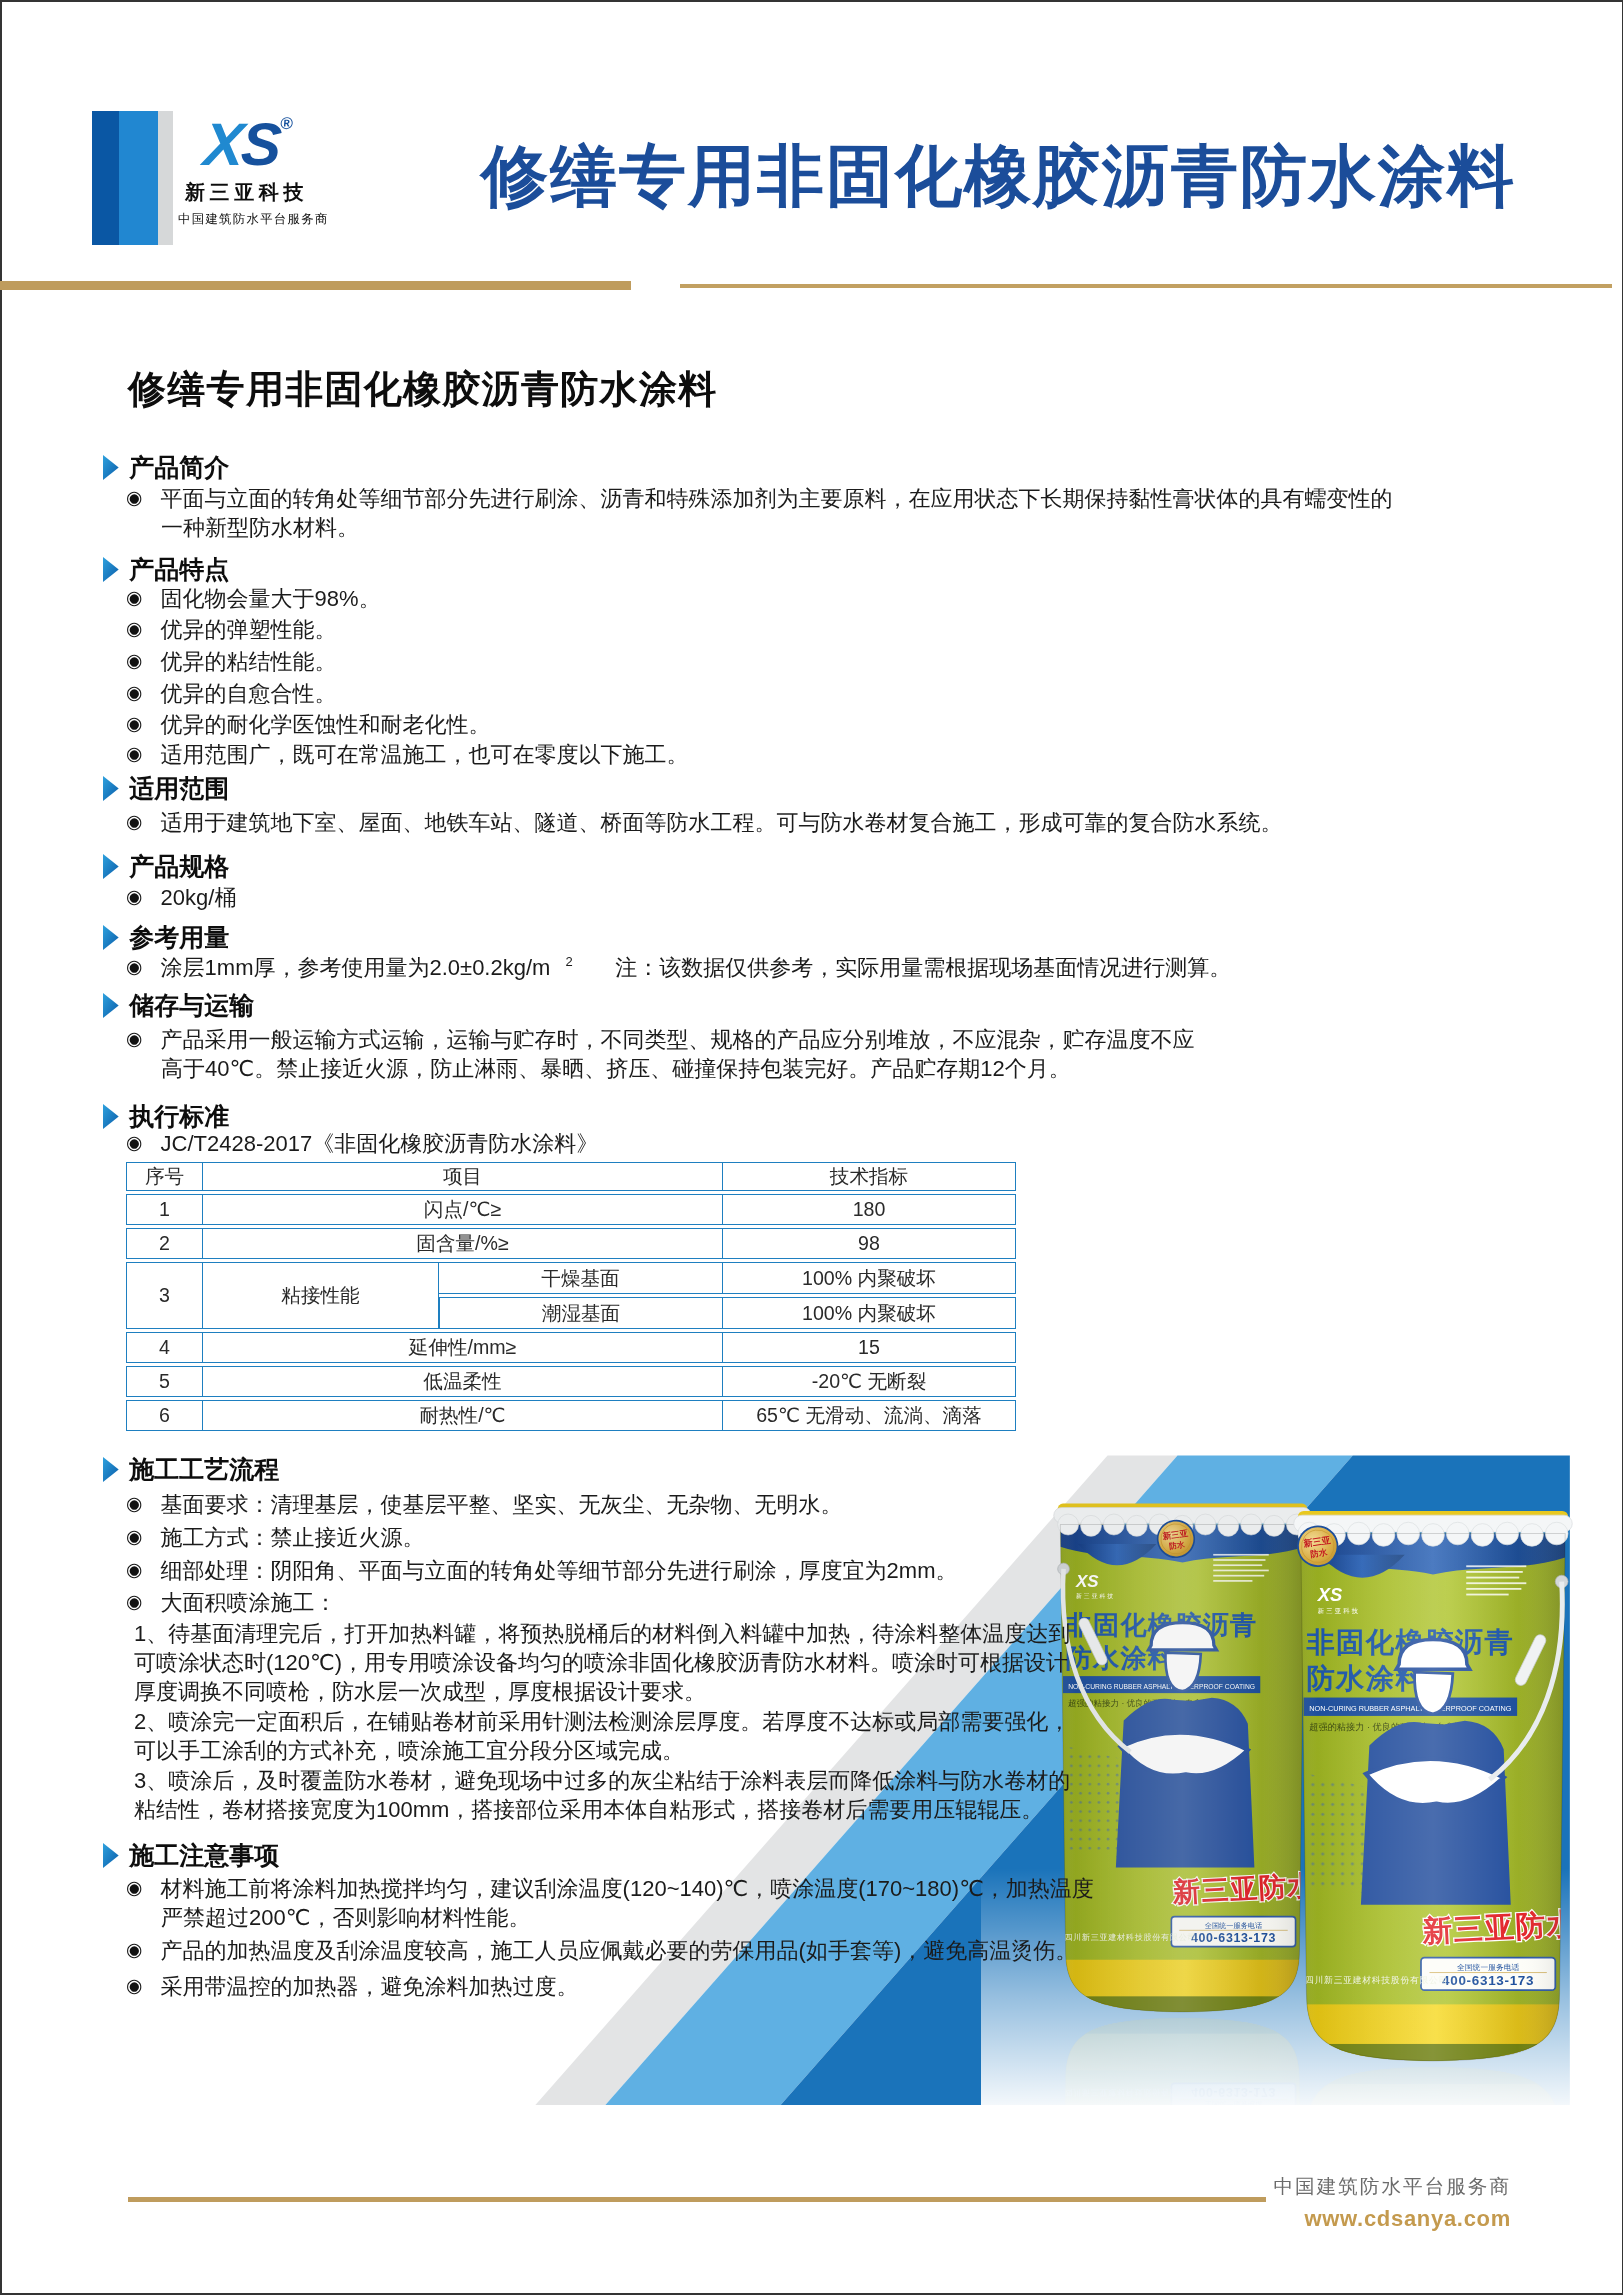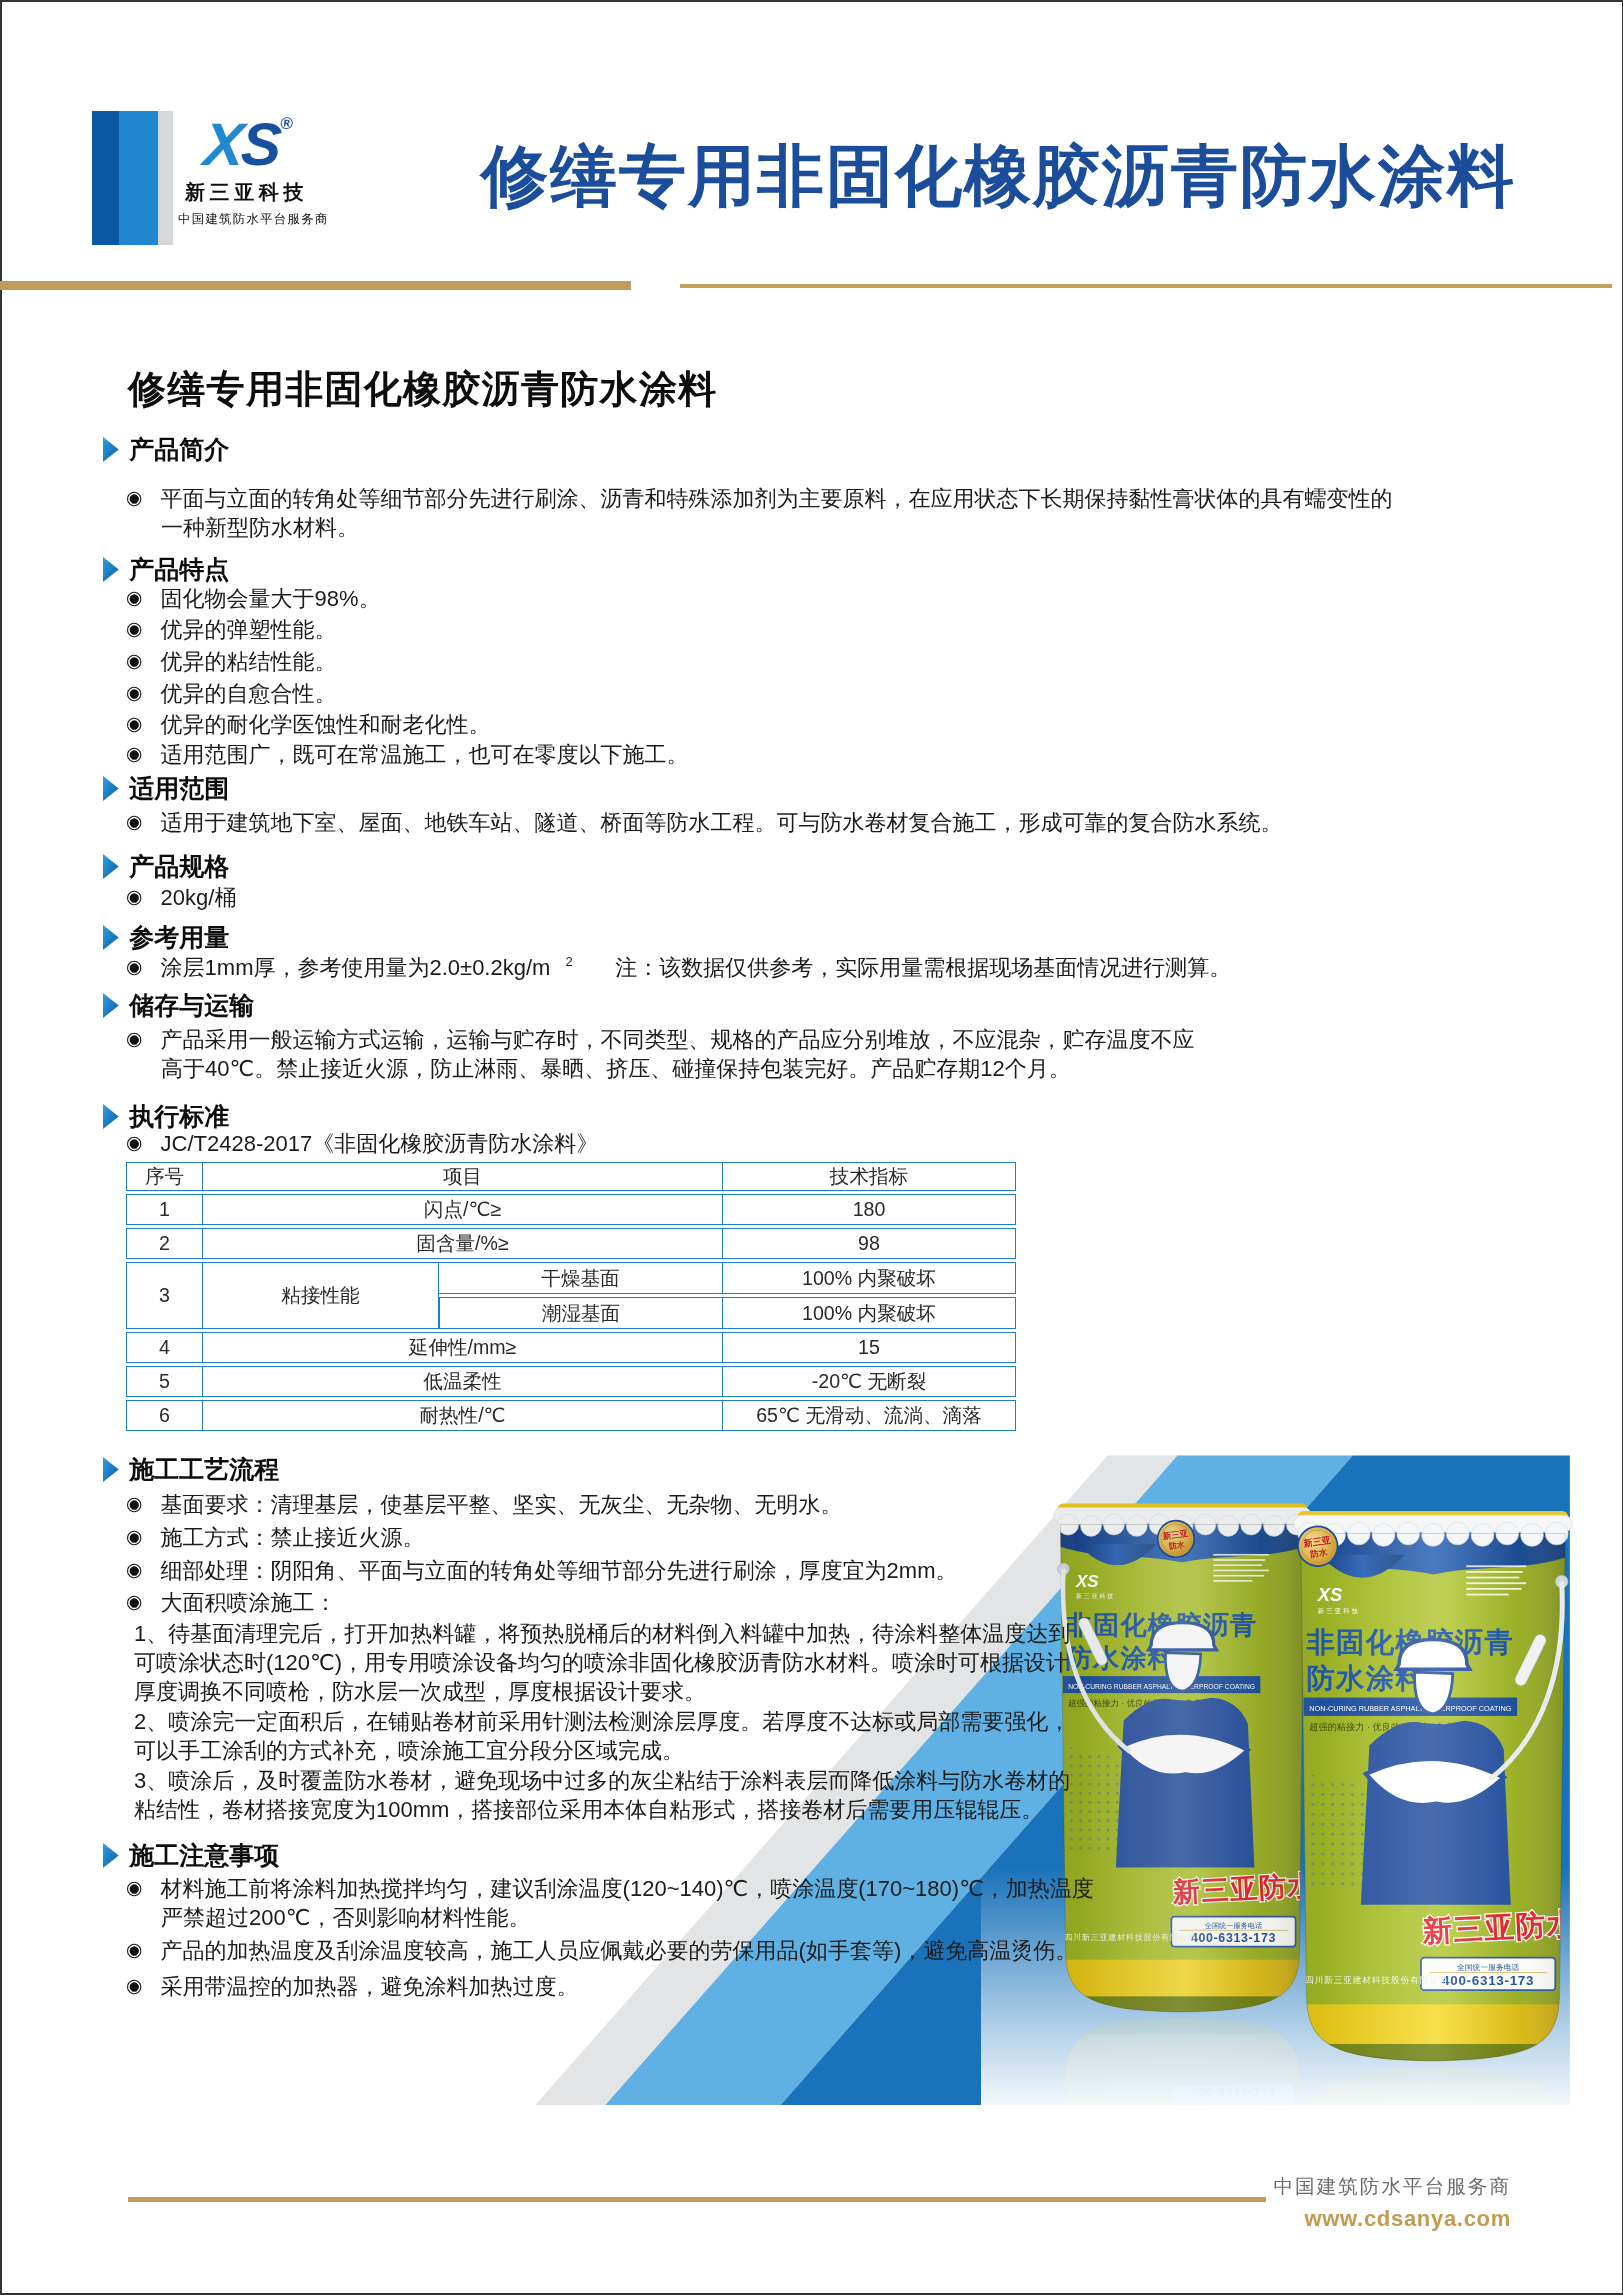--- a/index.html
+++ b/index.html
@@ -222,21 +222,21 @@
       <use href="#bucket-art"></use>
       <use href="#badge" transform="translate(52,58)"></use>
       <circle cx="397" cy="108" r="9" fill="#d3d7da" stroke="#aeb2b5"></circle>
       <path d="M397,108 C404,230 370,330 295,388" fill="none" stroke="#e9ecee" stroke-width="7"></path>
       <rect x="345" y="180" width="16" height="78" rx="8" fill="#f0f2f3" stroke="#c9cdd0" transform="rotate(26 353 219)"></rect>
     </svg>
   </div>
 
   <div id="doc-title">修缮专用非固化橡胶沥青防水涂料</div>
 
-  <div class="sec" style="top:433px">
+  <div class="sec" style="top:451px">
     <svg class="arr" viewBox="0 0 24 38">
         <polygon points="0,0 24,19 0,38" fill="url(#agrad)"></polygon>
       </svg>
     <span>产品简介</span>
   </div>
   <div class="row" style="top:486px">
       <span class="bk">◉</span>
       <span class="tx">平面与立面的转角处等细节部分先进行刷涂、沥青和特殊添加剂为主要原料，在应用状态下长期保持黏性膏状体的具有蠕变性的</span>
     </div>
   <div class="row cont" style="top:515px">

